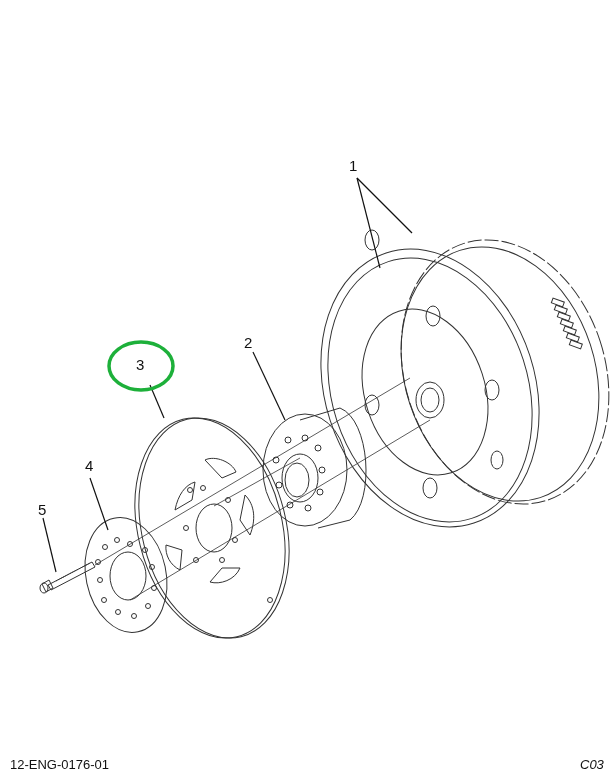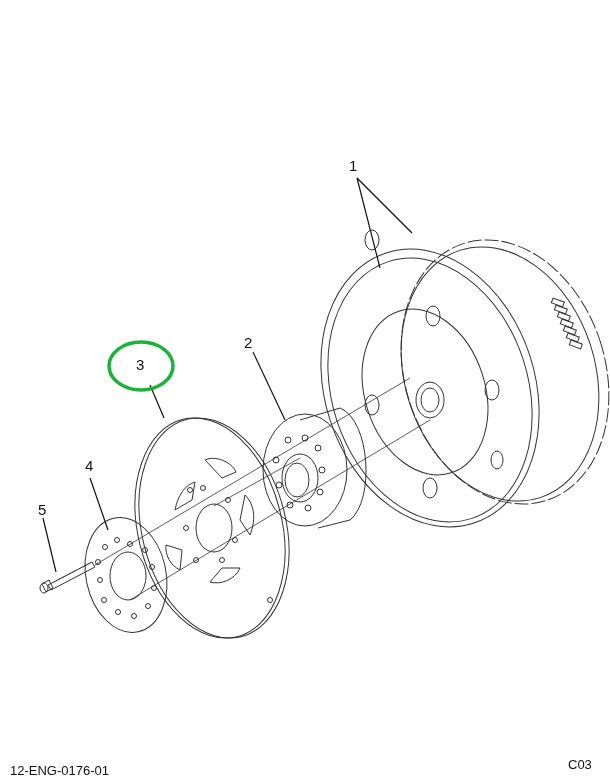--- a/index.html
+++ b/index.html
@@ -118,14 +118,14 @@
     <ellipse cx="141" cy="366" rx="32" ry="24" stroke="#1db03a" stroke-width="3.5"></ellipse>
   </g>
 </svg>
 
 <span class="callout" style="left:349px;top:158px;">1</span>
 <span class="callout" style="left:244px;top:335px;">2</span>
 <span class="callout" style="left:136px;top:357px;">3</span>
 <span class="callout" style="left:85px;top:458px;">4</span>
 <span class="callout" style="left:38px;top:502px;">5</span>
 
-<span class="footer" style="left:10px;top:757px;margin-top:6px;">12-ENG-0176-01</span>
-<span class="footer" style="left:568px;top:757px;">C03</span>
+<span class="footer" style="left:10px;top:757px;">12-ENG-0176-01</span>
+<span class="footer" style="left:580px;top:757px;font-style:italic;">C03</span>
 
 </body></html>

